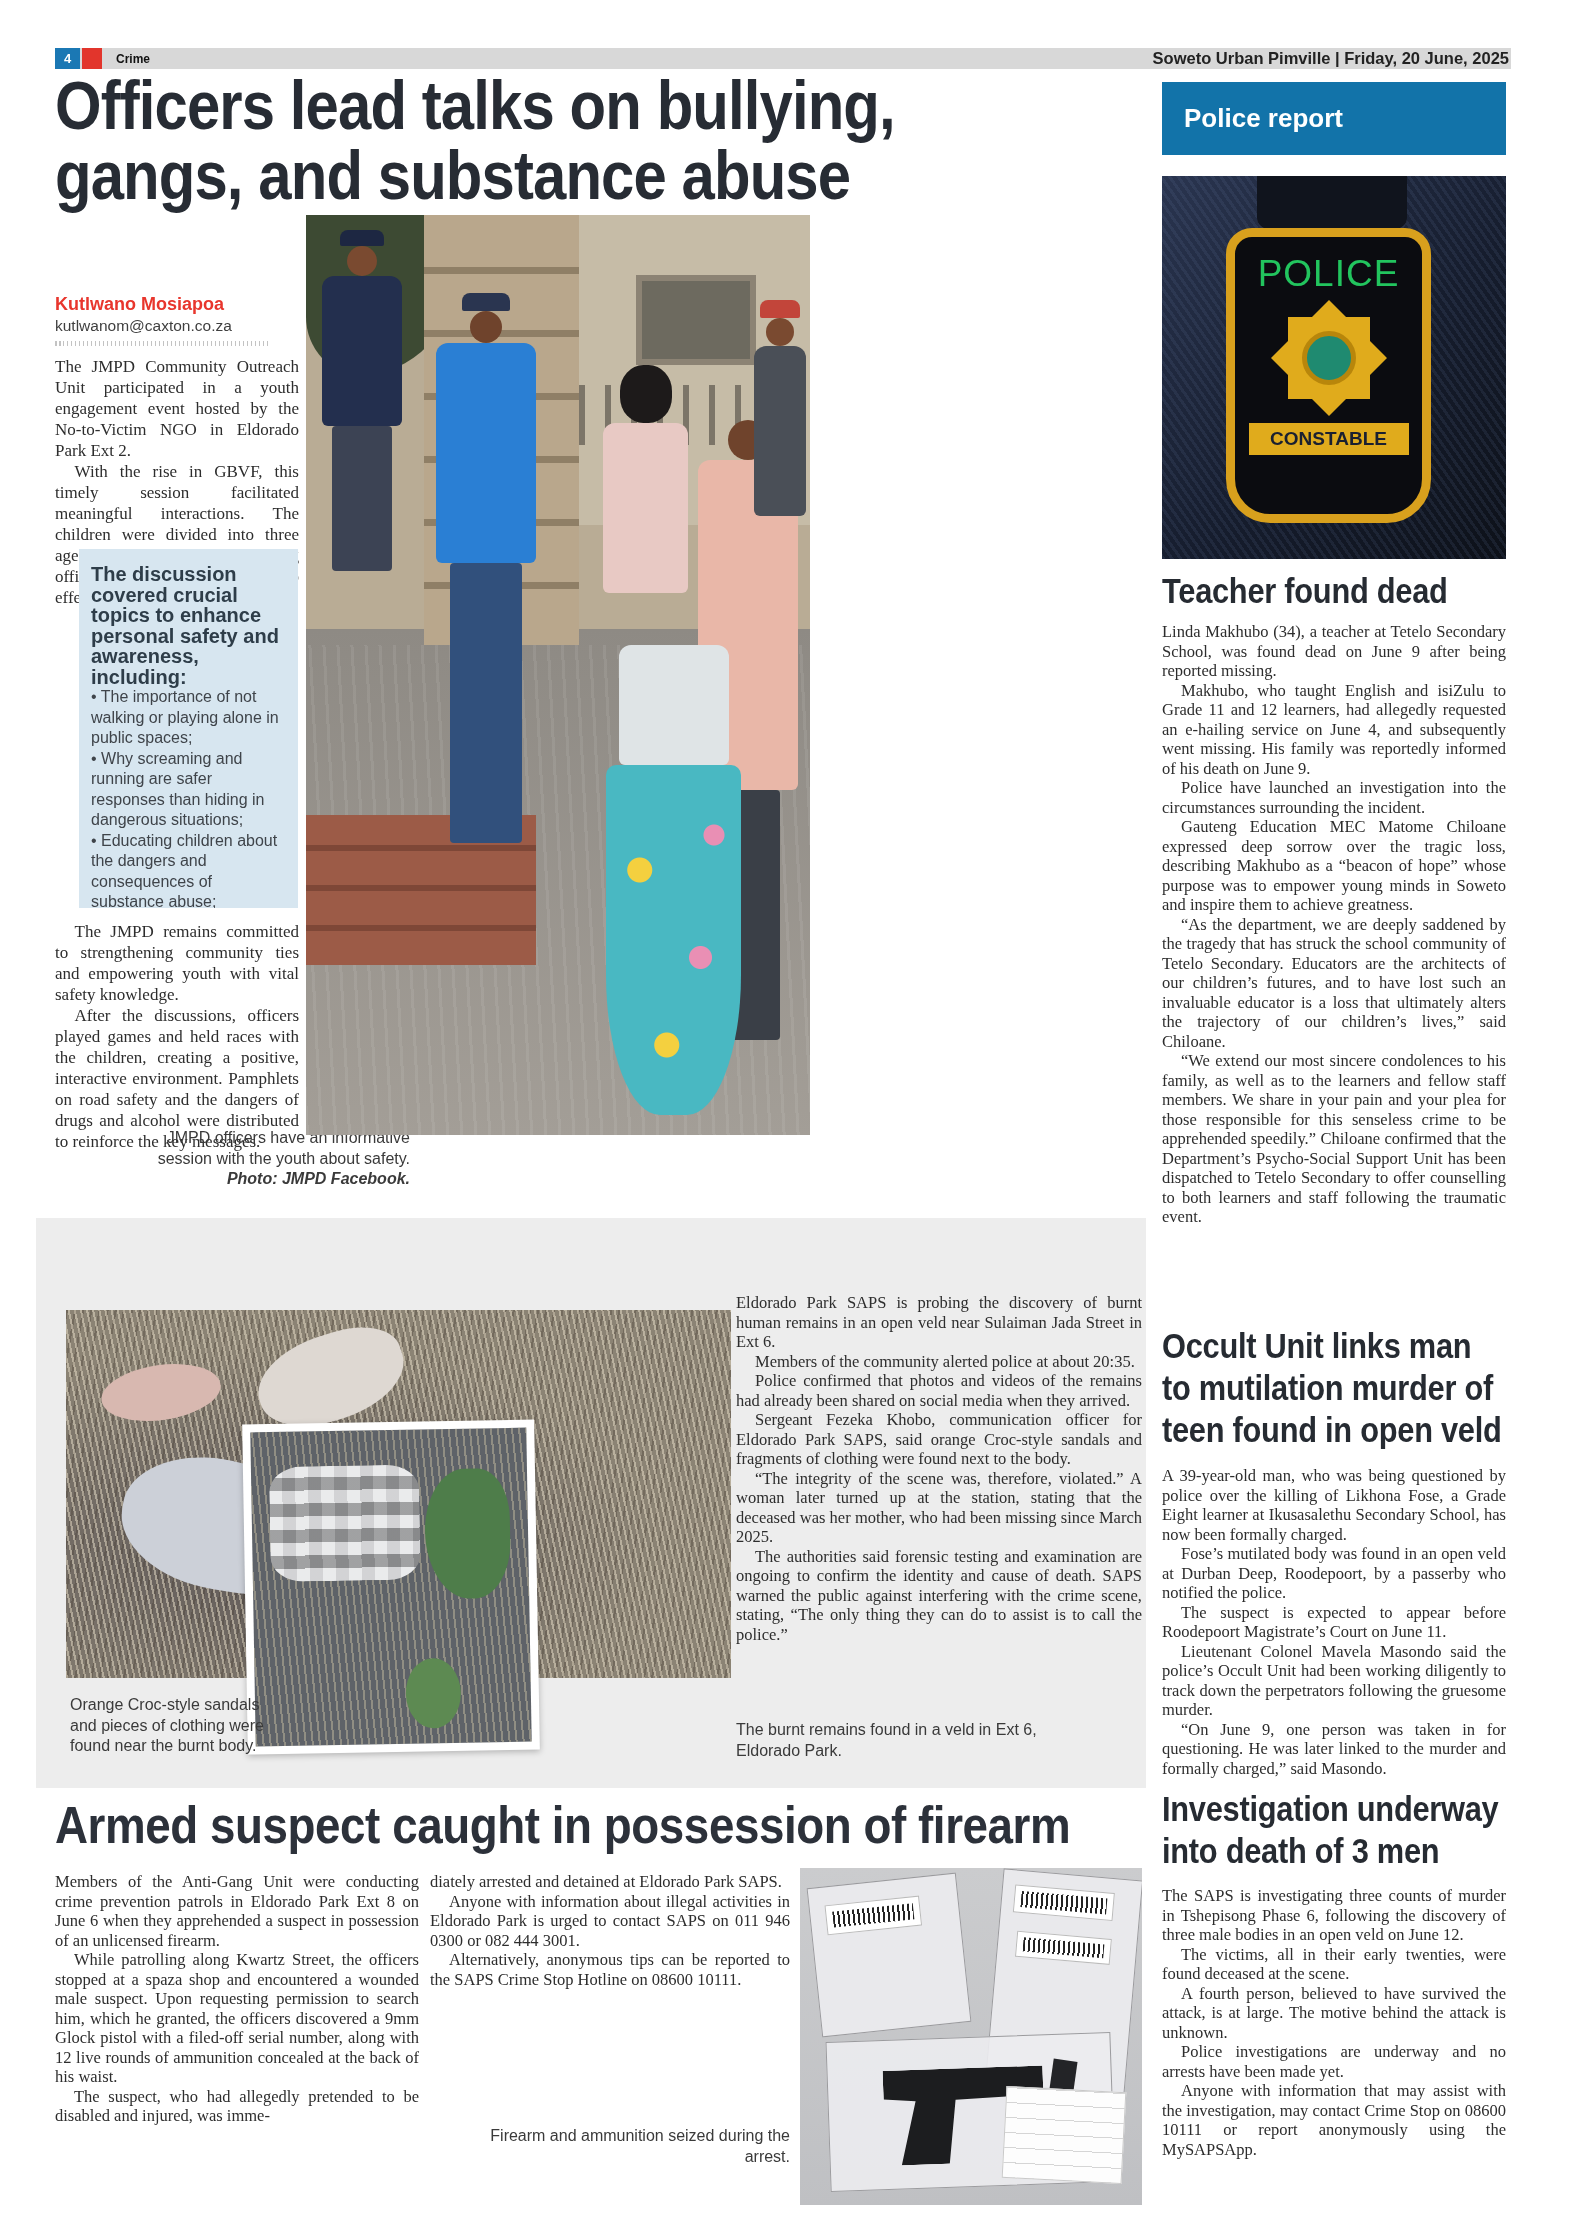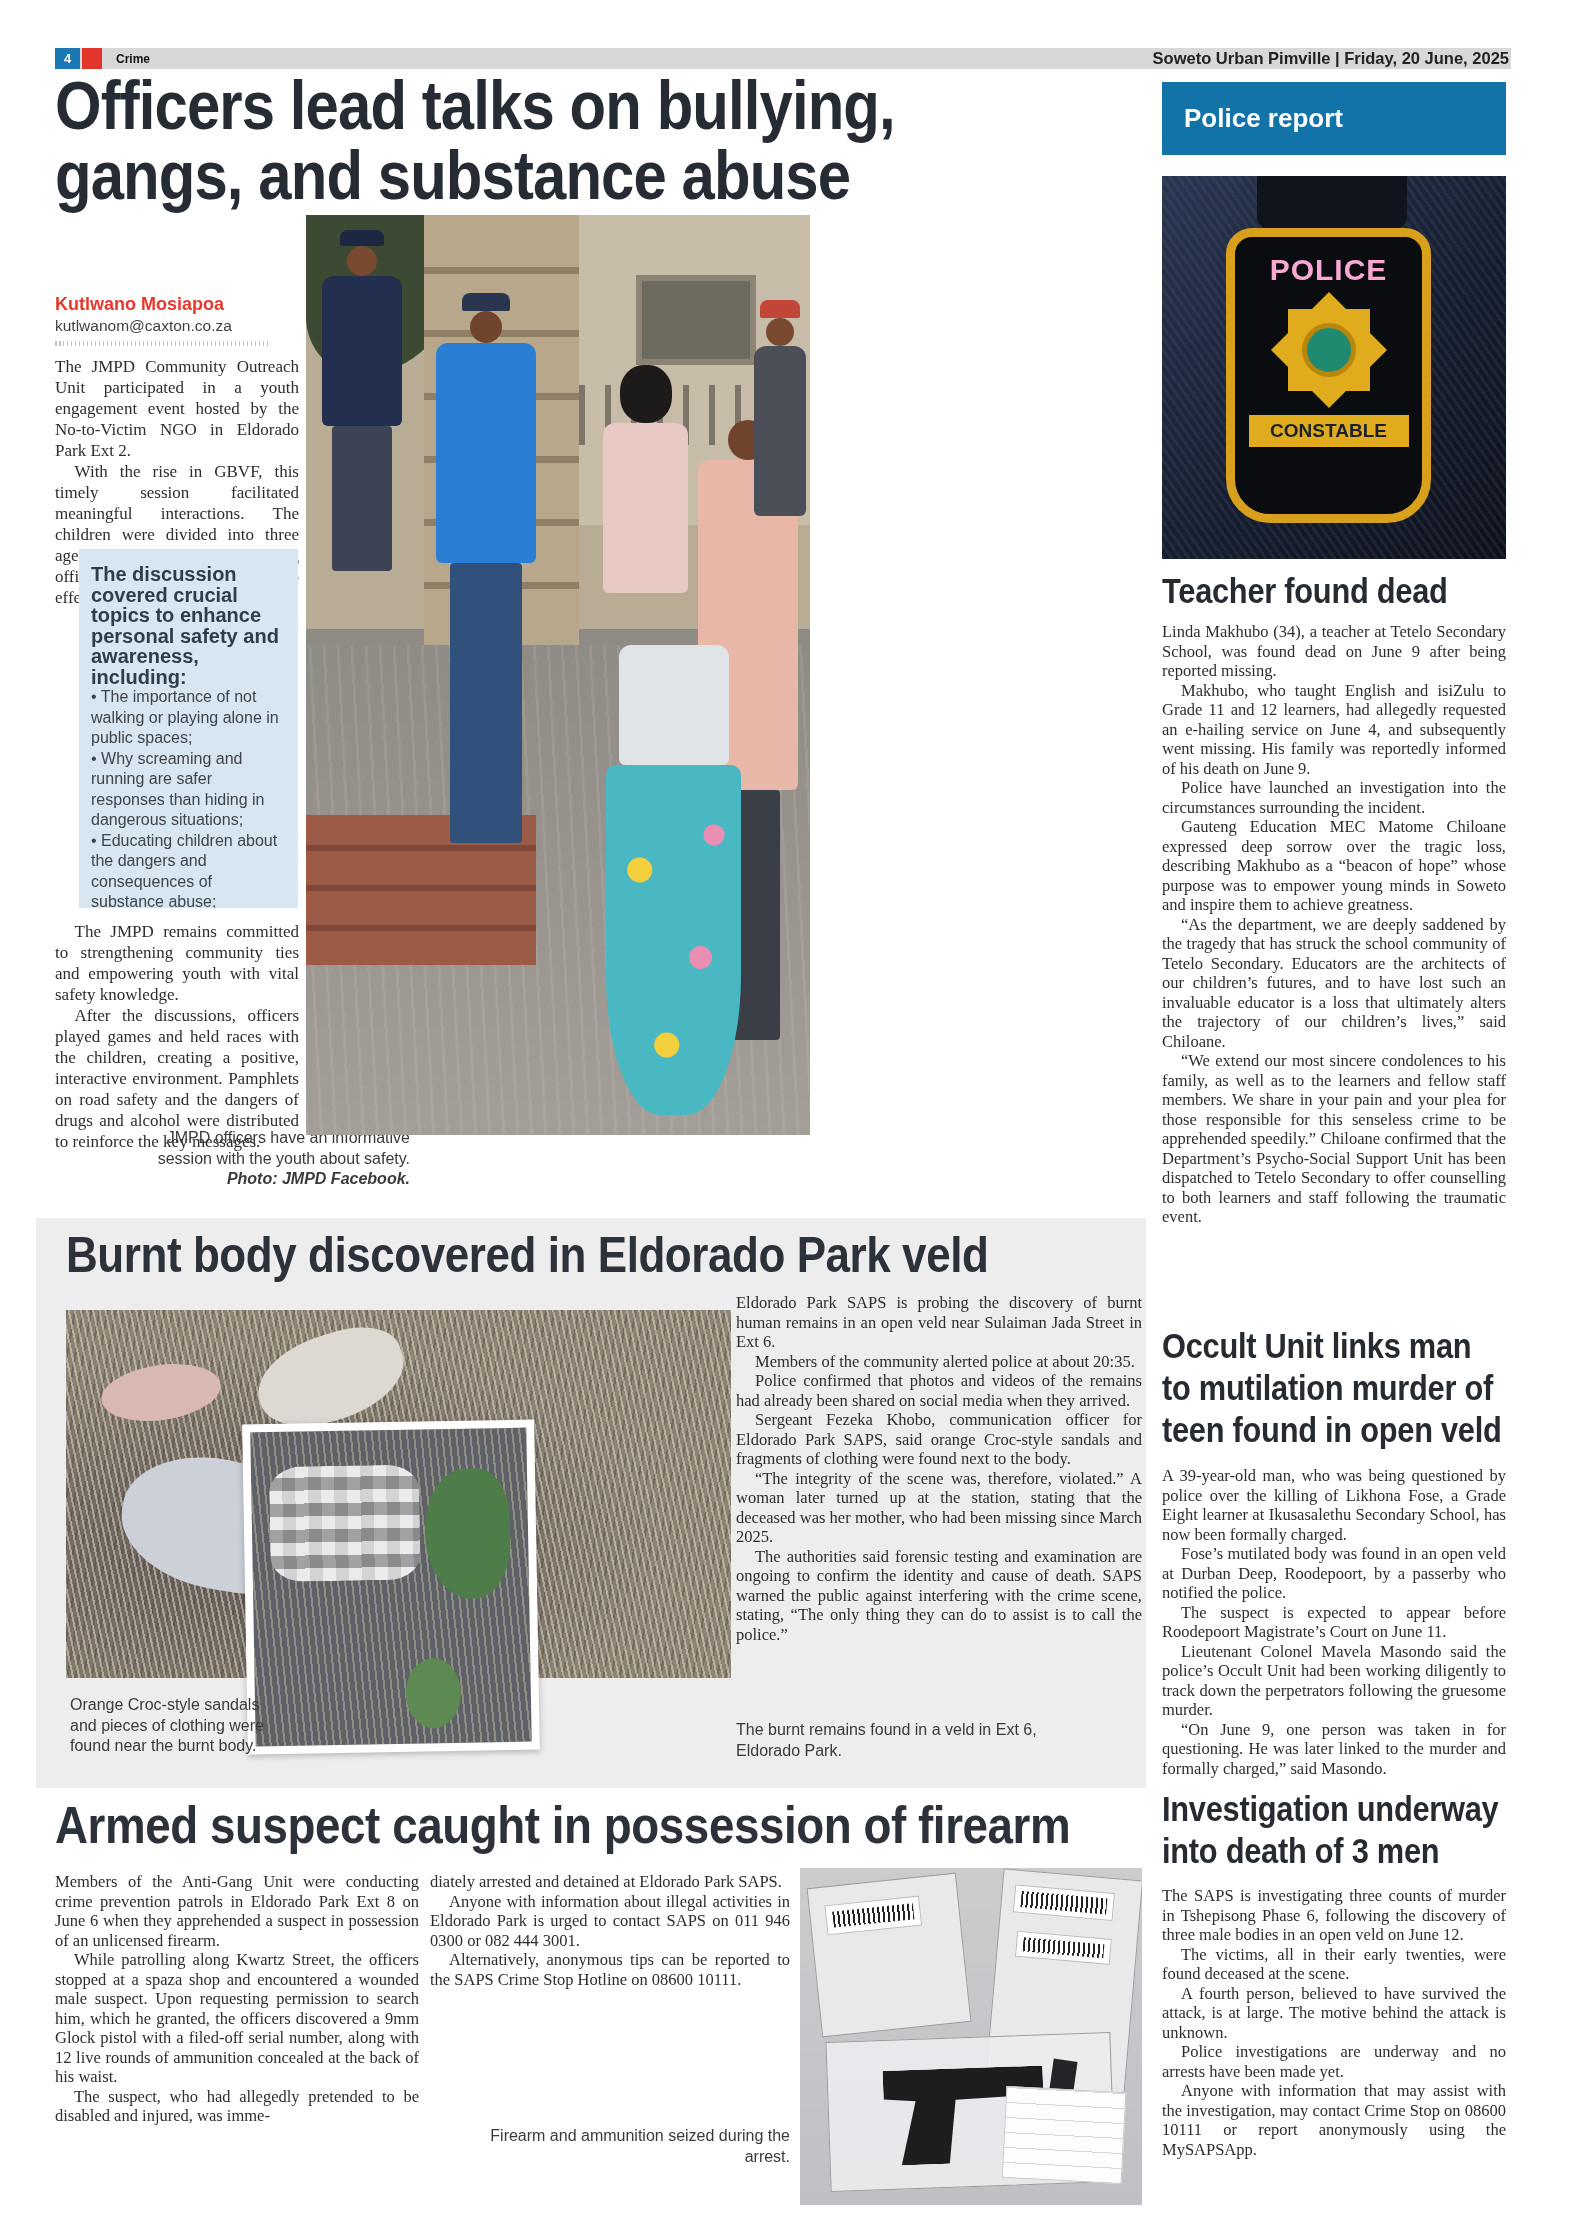--- a/index.html
+++ b/index.html
@@ -81,21 +81,21 @@
              padding-left:22px;}
   .badge-photo{position:absolute;left:1162px;top:176px;width:344px;height:383px;overflow:hidden;
      background:linear-gradient(135deg,#2a3550,#161d2e 55%,#0d1119),#141a29;}
   .badge-tex{position:absolute;inset:0;
      background:repeating-linear-gradient(55deg,rgba(100,120,160,.14) 0 3px,transparent 3px 7px);}
   .strap{position:absolute;left:95px;top:0;width:150px;height:58px;background:#10141d;
          border-bottom:4px solid #2c3347;border-radius:0 0 16px 16px;}
   .badge{position:absolute;left:64px;top:52px;width:205px;height:295px;background:#0b0c10;
          border:9px solid #d8a01d;border-radius:26px 26px 44px 44px;
          display:flex;flex-direction:column;align-items:center;}
-  .badge-police{color:#f9a8d4;font-weight:bold;font-size:30px;letter-spacing:1px;margin-top:16px;}
+  .badge-police{color:#22c55e;font-weight:normal;font-size:37px;letter-spacing:1px;margin-top:16px;}
   .star-wrap{position:relative;width:110px;height:110px;margin-top:8px;}
   .star1,.star2{position:absolute;left:14px;top:14px;width:82px;height:82px;background:#e0ab1c;}
   .star2{transform:rotate(45deg);}
   .star-center{position:absolute;left:28px;top:28px;width:54px;height:54px;border-radius:50%;
                background:#1f8a70;border:5px solid #b8860b;}
   .badge-banner{margin-top:10px;width:160px;height:32px;background:#e0ab1c;color:#1a2030;
                 font-weight:bold;font-size:19px;display:flex;align-items:center;justify-content:center;}
   .side-h1{position:absolute;left:1162px;top:570px;width:344px;}
   .side-b1{position:absolute;left:1162px;top:622px;width:344px;}
   .side-h2{position:absolute;left:1162px;top:1325px;width:344px;}
@@ -288,23 +288,20 @@
   </div>
   <div class="side-b3 serif" data-name="sidebar-article-investigation">
       <p data-name="paragraph">The SAPS is investigating three counts of murder in Tshepisong Phase 6, following the discovery of three male bodies in an open veld on June 12.</p>
       <p data-name="paragraph">The victims, all in their early twenties, were found deceased at the scene.</p>
       <p data-name="paragraph">A fourth person, believed to have survived the attack, is at large. The motive behind the attack is unknown.</p>
       <p data-name="paragraph">Police investigations are underway and no arrests have been made yet.</p>
       <p data-name="paragraph">Anyone with information that may assist with the investigation, may contact Crime Stop on 08600 10111 or report anonymously using the MySAPSApp.</p>
     </div>
 
   <div class="burnt-section" data-name="burnt-body-section-background"></div>
-  <div class="burnt-h" data-name="burnt-body-headline-wrap">
-    <div class="h-section cond" data-name="burnt-body-headline">Burnt body discovered in Eldorado Park veld</div>
-  </div>
 
   <div class="burnt-photo" data-name="burnt-veld-photo">
     <div class="cloth3" data-name="cloth-fragment"></div>
     <div class="cloth1" data-name="cloth-fragment"></div>
     <div class="cloth2" data-name="cloth-fragment"></div>
   </div>
 
   <div class="inset-photo" data-name="burnt-remains-inset-photo">
     <div class="inset-inner" data-name="inset-photo-content">
       <div class="pixel-blob" data-name="pixelated-remains"></div>

